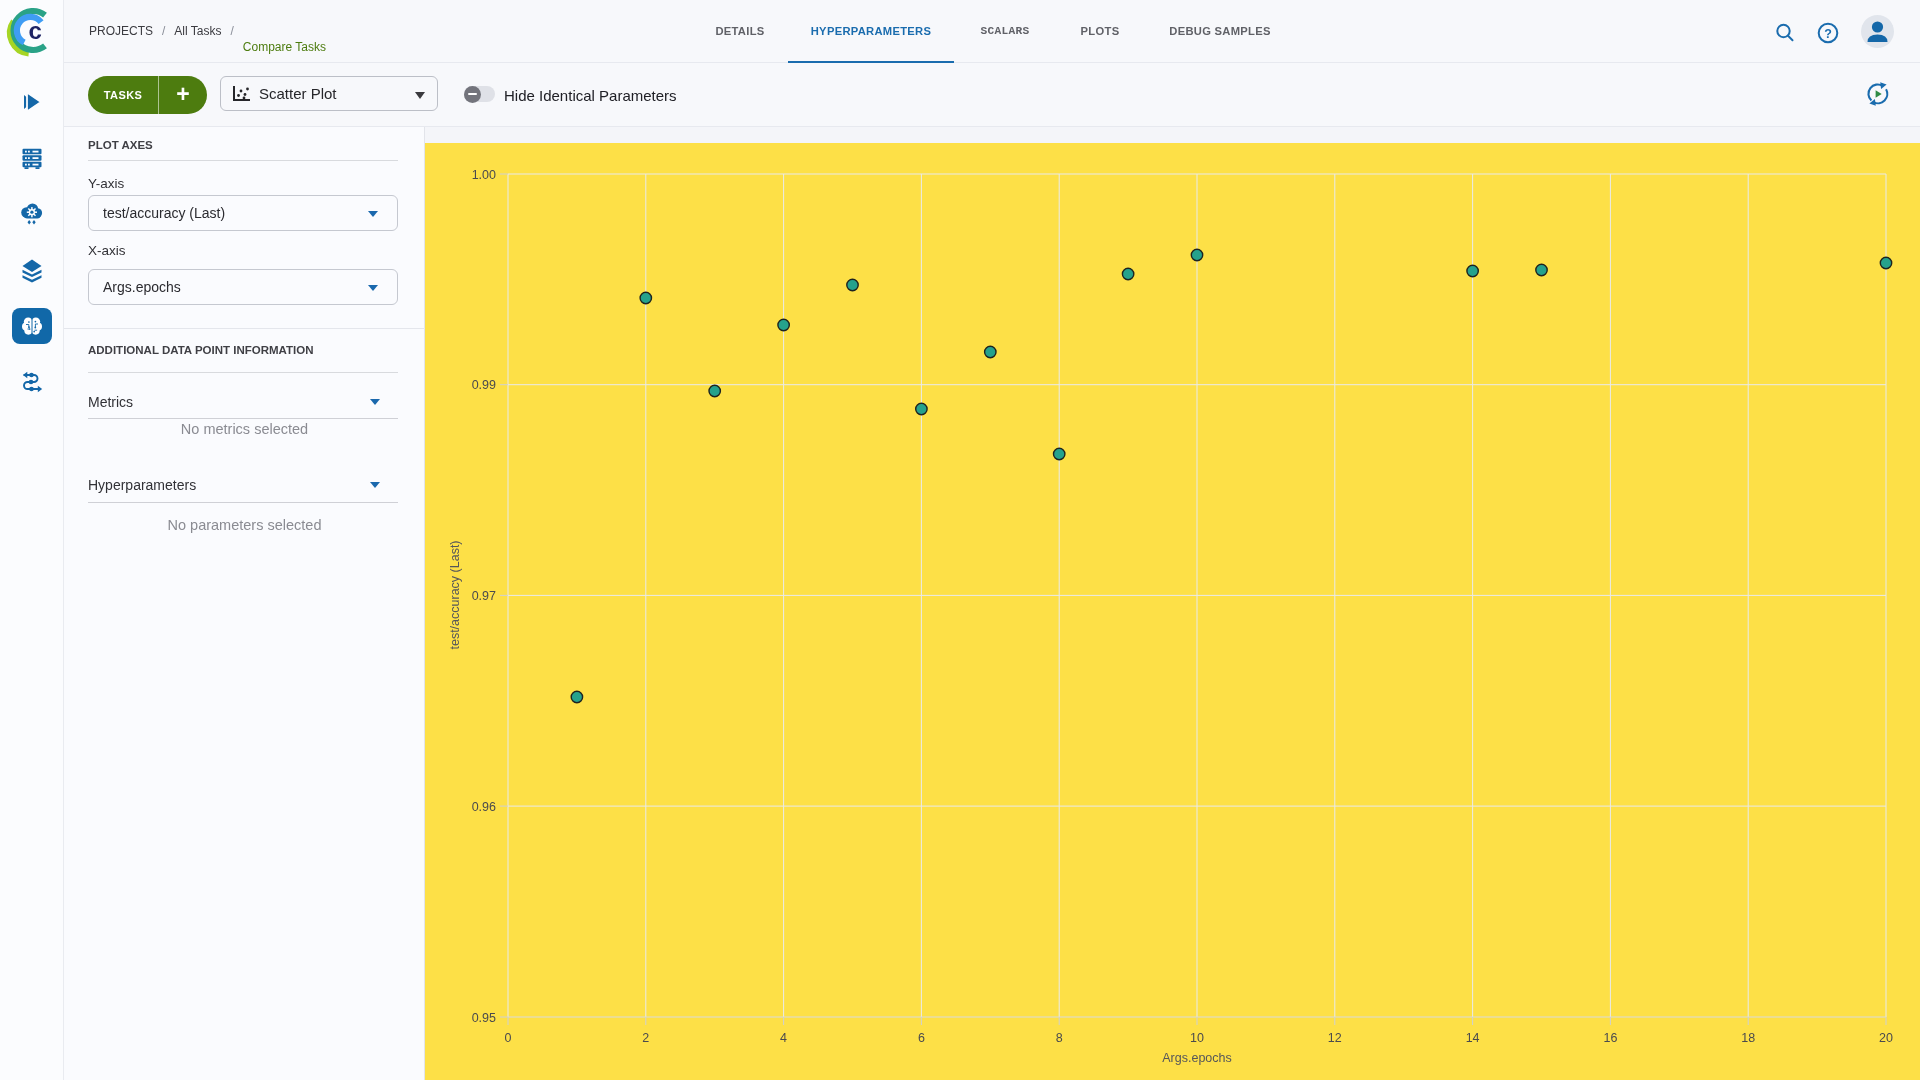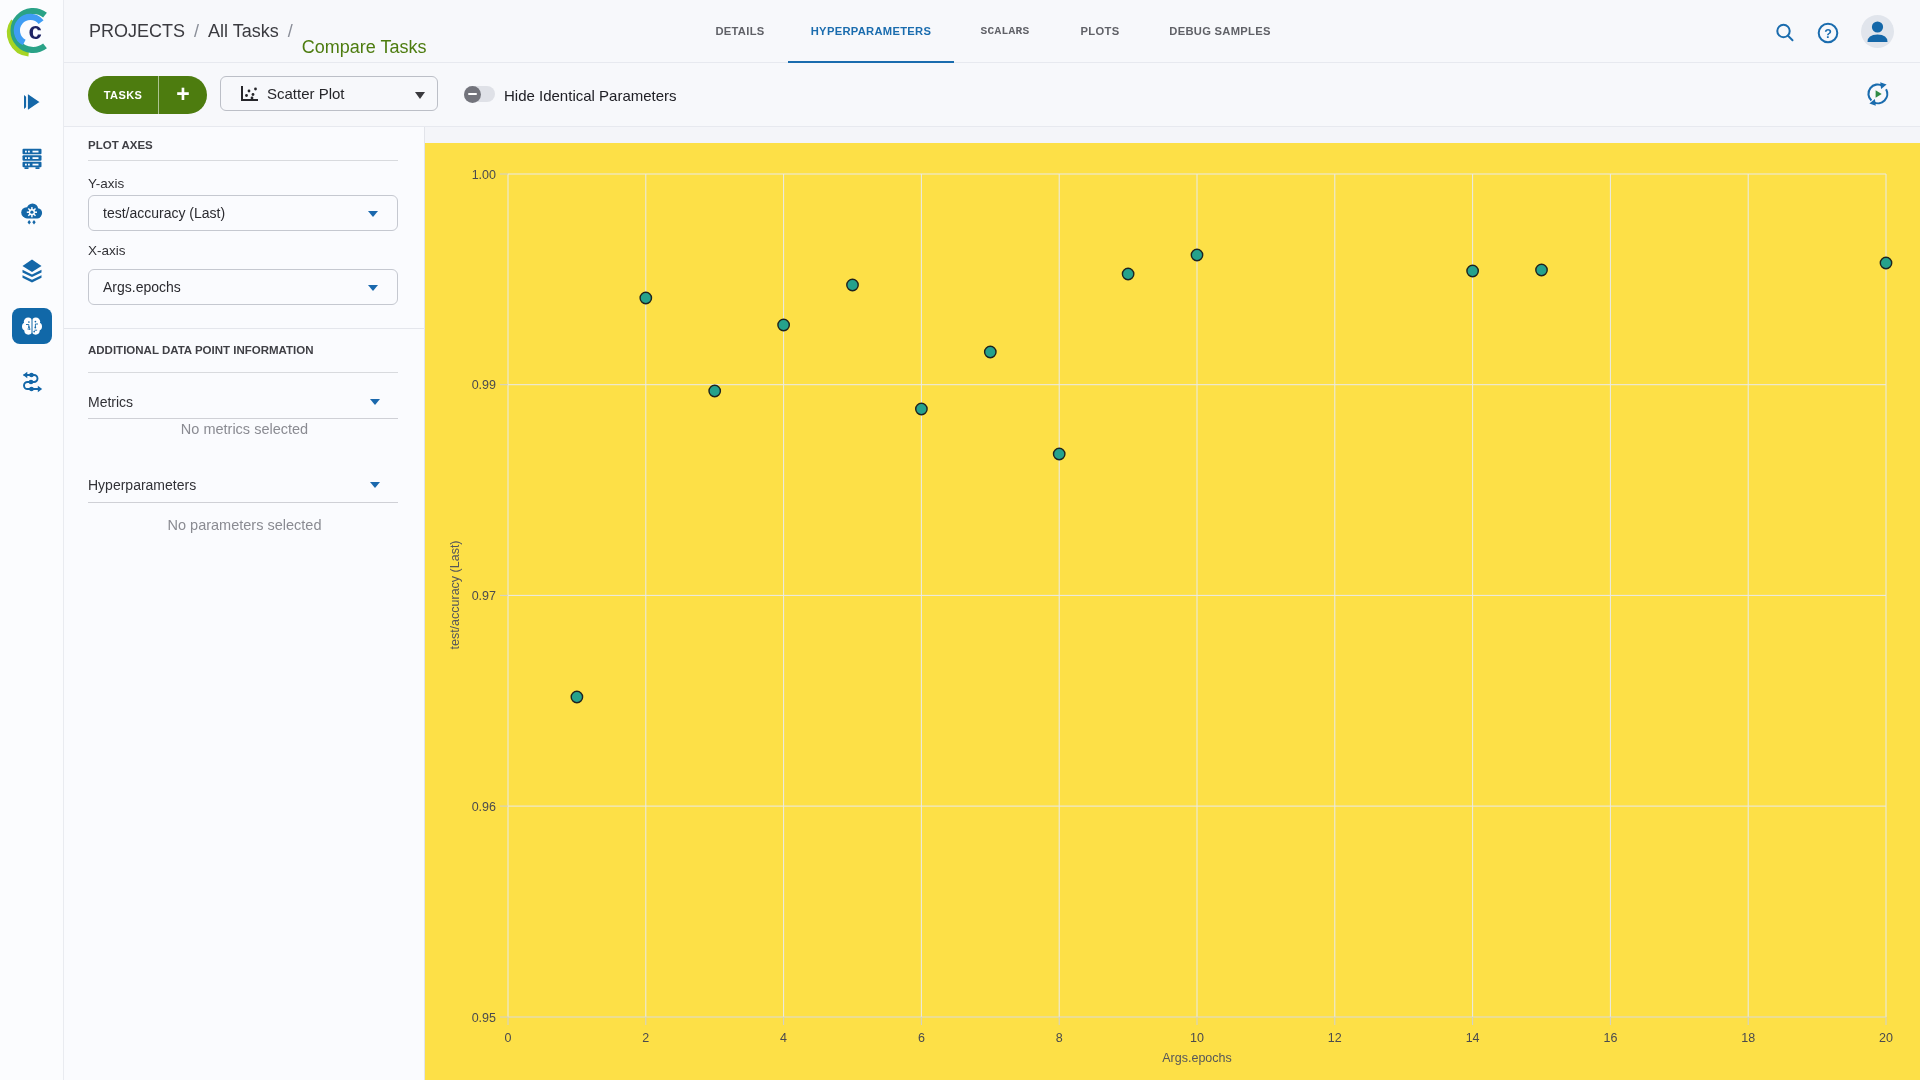--- a/index.html
+++ b/index.html
@@ -6,34 +6,34 @@
 html,body { width:1920px; height:1080px; overflow:hidden; background:#f4f5f9; font-family:"Liberation Sans", sans-serif; }
 .abs { position:absolute; }
 
 
 #sidebar { left:0; top:0; width:64px; height:1080px; background:#fbfcfe; border-right:1px solid #e9ebf0; z-index:5; }
 .sideicon { position:absolute; left:20px; width:24px; height:24px; overflow:visible; }
 #tile { position:absolute; left:12px; top:308px; width:40px; height:36px; border-radius:8px; background:#1168a8; }
 
 
 #header { left:64px; top:0; width:1856px; height:63px; background:#f7f8fb; border-bottom:1px solid #e7e9ef; z-index:4; }
-#crumbs { position:absolute; left:25px; top:0; height:62px; display:flex; align-items:center; font-size:18px; color:#3b3b40; white-space:nowrap; }
+#crumbs { position:absolute; left:25px; top:0; height:62px; display:flex; align-items:center; font-size:12px; color:#3b3b40; white-space:nowrap; }
 #crumbs .sep { color:#8a8e98; margin:0 9px; }
 #crumbs .active { color:#4d7c0f; font-weight:normal;margin-top:32px; }
 .tab { position:absolute; top:0; height:62px; display:flex; align-items:center; transform:translateX(-50%); font-size:11.2px; font-weight:bold; letter-spacing:.3px; color:#606167; white-space:nowrap; }
 .tab.on { color:#1a6cae; }
 #tabline { position:absolute; left:724px; top:61px; width:166px; height:3px; background:#1a6cae; }
 
 
 #toolbar { left:64px; top:63px; width:1856px; height:64px; background:#f7f8fb; border-bottom:1px solid #e7e9ef; z-index:4; }
 #taskbtn { position:absolute; left:24px; top:13px; width:119px; height:38px; border-radius:19px; background:#4d7c0f; display:flex; }
 #taskbtn .lbl { width:70px; text-align:center; line-height:38px; color:#fff; font-size:11px; font-weight:bold; letter-spacing:.4px; }
 #taskbtn .div { width:1px; height:38px; background:rgba(255,255,255,.55); }
 #taskbtn .plus { flex:1; text-align:center; line-height:36px; color:#fff; font-size:23px; font-weight:bold; }
-#plotsel { position:absolute; left:156px; top:13px; width:218px; height:35px; border:1px solid #bcbfc7; border-radius:6px; display:flex; align-items:center;padding-left:8px; }
+#plotsel { position:absolute; left:156px; top:13px; width:218px; height:35px; border:1px solid #bcbfc7; border-radius:6px; display:flex; align-items:center; }
 #plotsel .txt { font-size:15px; color:#26262a; margin-left:8px; }
 #plotsel .caret { position:absolute; right:12px; top:15px; width:0; height:0; border-left:5.5px solid transparent; border-right:5.5px solid transparent; border-top:7px solid #3a3a3e; }
 #toggle { position:absolute; left:400px; top:23px; width:31px; height:16px; border-radius:8px; background:#dfe1e7; }
 #toggle .knob { position:absolute; left:0px; top:-0.5px; width:17px; height:17px; border-radius:50%; background:#73747c; }
 #toggle .minus { position:absolute; left:4px; top:7.5px; width:9px; height:1.8px; background:#fff; border-radius:1px; }
 #togglelbl { position:absolute; left:440px; top:0; height:64px; display:flex; align-items:center; font-size:15px; color:#202026; }
 
 
 #panel { left:64px; top:127px; width:361px; height:953px; background:#fafbfe; border-right:1px solid #e2e4ea; z-index:3; }
 .ptitle { position:absolute; left:24px; font-size:11.5px; font-weight:bold; letter-spacing:0; color:#3f3f45; }

